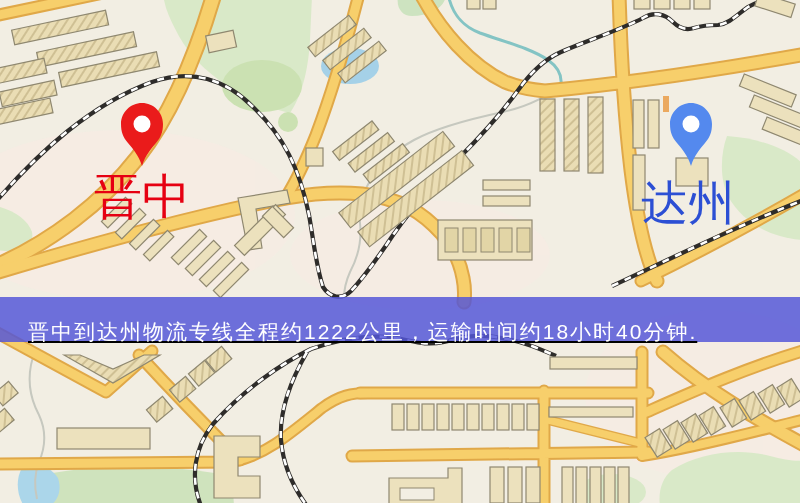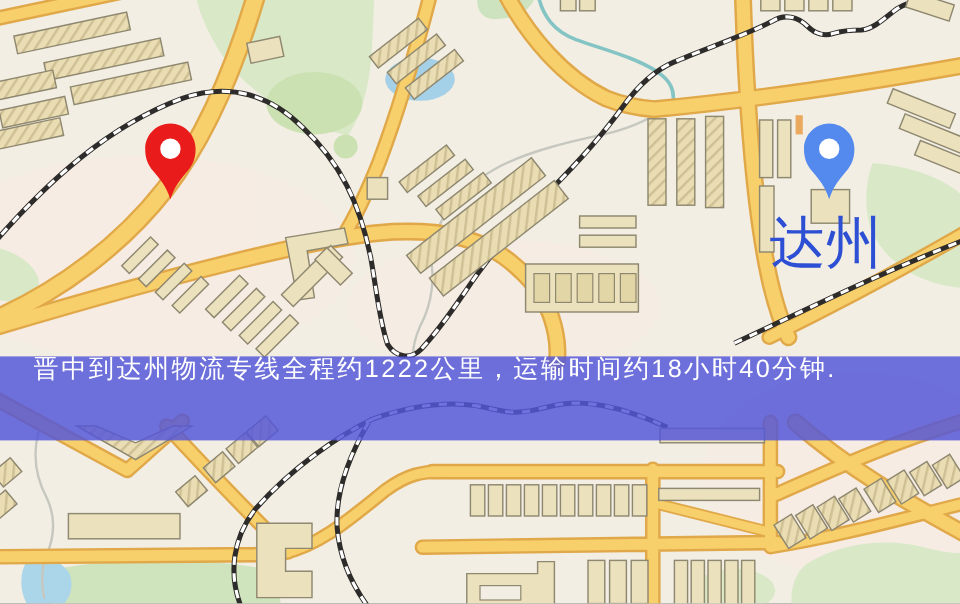--- a/index.html
+++ b/index.html
@@ -11,22 +11,22 @@
   .b  {fill:#ece1bd;stroke:#8f8870;stroke-width:1.2;}
   .b2 {fill:#e2d5a6;stroke:#8f8870;stroke-width:1;}
   .bh {fill:url(#hatch);stroke:#8f8870;stroke-width:1.2;}
   .roadc{fill:none;stroke:#e0a848;stroke-linecap:round;}
   .roadf{fill:none;stroke:#f7cf6b;stroke-linecap:round;}
   .rail-base{fill:none;stroke:#2e2c2a;stroke-width:4.2;}
   .rail-dash{fill:none;stroke:#ffffff;stroke-width:2.6;stroke-dasharray:7 7;}
   .stream-teal{fill:none;stroke:#84c4c4;stroke-width:3;}
   .stream-gray{fill:none;stroke:#c6c8bf;stroke-width:2;}
   .banner{
-    position:absolute;left:0;top:297px;width:800px;height:70px;
-    display:flex;align-items:flex-start;box-sizing:border-box;
+    position:absolute;left:0;top:297px;width:800px;height:45px;
+    display:flex;align-items:flex-end;box-sizing:border-box;text-decoration:underline;
   }
   .banner-text{
     padding-left:28px;font-size:21px;line-height:1;letter-spacing:2px;
     white-space:nowrap;font-family:"Liberation Sans",sans-serif;
   }
   .city-label{
     position:absolute;font-family:"Liberation Serif",serif;
     font-weight:400;line-height:1;white-space:nowrap;
   }
   .city-label.origin{left:94px;top:173px;font-size:48px;}
@@ -194,19 +194,20 @@
     <g transform="translate(142,166)">
       <path d="M0,0 C-3.5,-11 -9,-17 -14,-23 C-19,-29 -21,-34 -21,-42 C-21,-53.6 -11.6,-63 0,-63 C11.6,-63 21,-53.6 21,-42 C21,-34 19,-29 14,-23 C9,-17 3.5,-11 0,0 Z" fill="#ea1b1b"></path>
       <circle cx="0" cy="-42" r="8.5" fill="#ffffff"></circle>
     </g>
     <g transform="translate(691,166)">
       <path d="M0,0 C-3.5,-11 -9,-17 -14,-23 C-19,-29 -21,-34 -21,-42 C-21,-53.6 -11.6,-63 0,-63 C11.6,-63 21,-53.6 21,-42 C21,-34 19,-29 14,-23 C9,-17 3.5,-11 0,0 Z" fill="#5489ee"></path>
       <circle cx="0" cy="-42" r="8.5" fill="#ffffff"></circle>
     </g>
   </svg>
 
+  <div class="city-label origin" style="color: rgb(230, 0, 18);">晋中</div>
   <div class="city-label dest" style="color: rgb(44, 79, 212);">达州</div>
 
   <div class="banner" style="background-color: rgba(84, 86, 216, 0.84);">
     <span class="banner-text" style="color: rgb(255, 255, 255);">晋中到达州物流专线全程约1222公里，运输时间约18小时40分钟.</span>
   </div>
 
 </div>
 
 </body></html>

